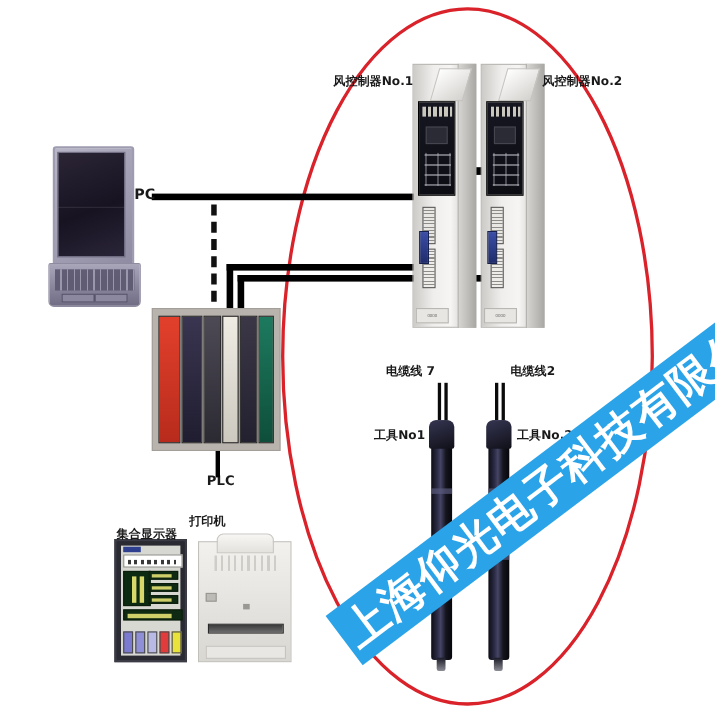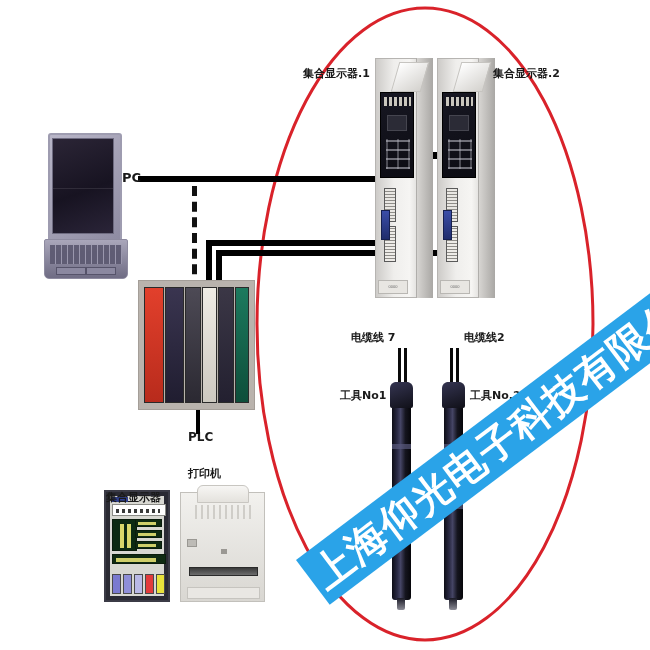--- a/index.html
+++ b/index.html
@@ -470,37 +470,37 @@
     <div class="board">
       <div class="pins"></div>
       <div class="chip"></div>
       <div class="smd"></div>
     </div>
     <div class="dsub dsub-top"></div>
     <div class="dsub dsub-bot"></div>
     <div class="blue"></div>
     <div class="foot">0000</div>
   </div>
-  <div class="lbl" style="left:303px; top:66px; font-size:11px;">集合显示器.1</div>
+  <div class="lbl" style="left:303px; top:66px; font-size:11px;">风控制器No.1</div>
 
   <div class="ctrl" style="left:437px;">
     <div class="body"></div>
     <div class="side"></div>
     <div class="ribbon"></div>
     <div class="board">
       <div class="pins"></div>
       <div class="chip"></div>
       <div class="smd"></div>
     </div>
     <div class="dsub dsub-top"></div>
     <div class="dsub dsub-bot"></div>
     <div class="blue"></div>
     <div class="foot">0000</div>
   </div>
-  <div class="lbl" style="left:493px; top:66px; font-size:11px;">集合显示器.2</div>
+  <div class="lbl" style="left:493px; top:66px; font-size:11px;">风控制器No.2</div>
 
   <div class="lbl" style="left:351px; top:330px; font-size:11px;">电缆线 7</div>
   <div class="lbl" style="left:464px; top:330px; font-size:11px;">电缆线2</div>
 
   <div class="tool" style="left:389px; top:382px; height:218px;">
     <div class="wire-in"></div>
     <div class="wire-in2"></div>
     <div class="shaft"></div>
     <div class="head"></div>
     <div class="band" style="top:62px;"></div>
@@ -532,27 +532,27 @@
       <div class="panelrow" style="top:34px;"></div>
       <div class="panelrow" style="top:45px;"></div>
       <div class="wide"></div>
       <div class="btn" style="left:2px;  background:#7a7ad0;"></div>
       <div class="btn" style="left:13px; background:#8f8fd8;"></div>
       <div class="btn" style="left:24px; background:#b9b9e6;"></div>
       <div class="btn" style="left:35px; background:#e23b3b;"></div>
       <div class="btn" style="left:46px; background:#e8e23b;"></div>
     </div>
   </div>
-  <div class="lbl" style="left:106px; top:490px; font-size:11px;">集合显示器</div>
+  <div class="lbl" style="left:106px; top:478px; font-size:11px;">集合显示器</div>
 
   <div class="printer">
     <div class="topbay"></div>
     <div class="vents"></div>
     <div class="led"></div>
     <div class="logo"></div>
     <div class="slot"></div>
     <div class="tray"></div>
   </div>
-  <div class="lbl" style="left:188px; top:466px; font-size:11px;">打印机</div>
+  <div class="lbl" style="left:172px; top:466px; font-size:11px;">打印机</div>
 
   <div class="watermark">上海仰光电子科技有限公司</div>
 
 </div>
 
 </body></html>

